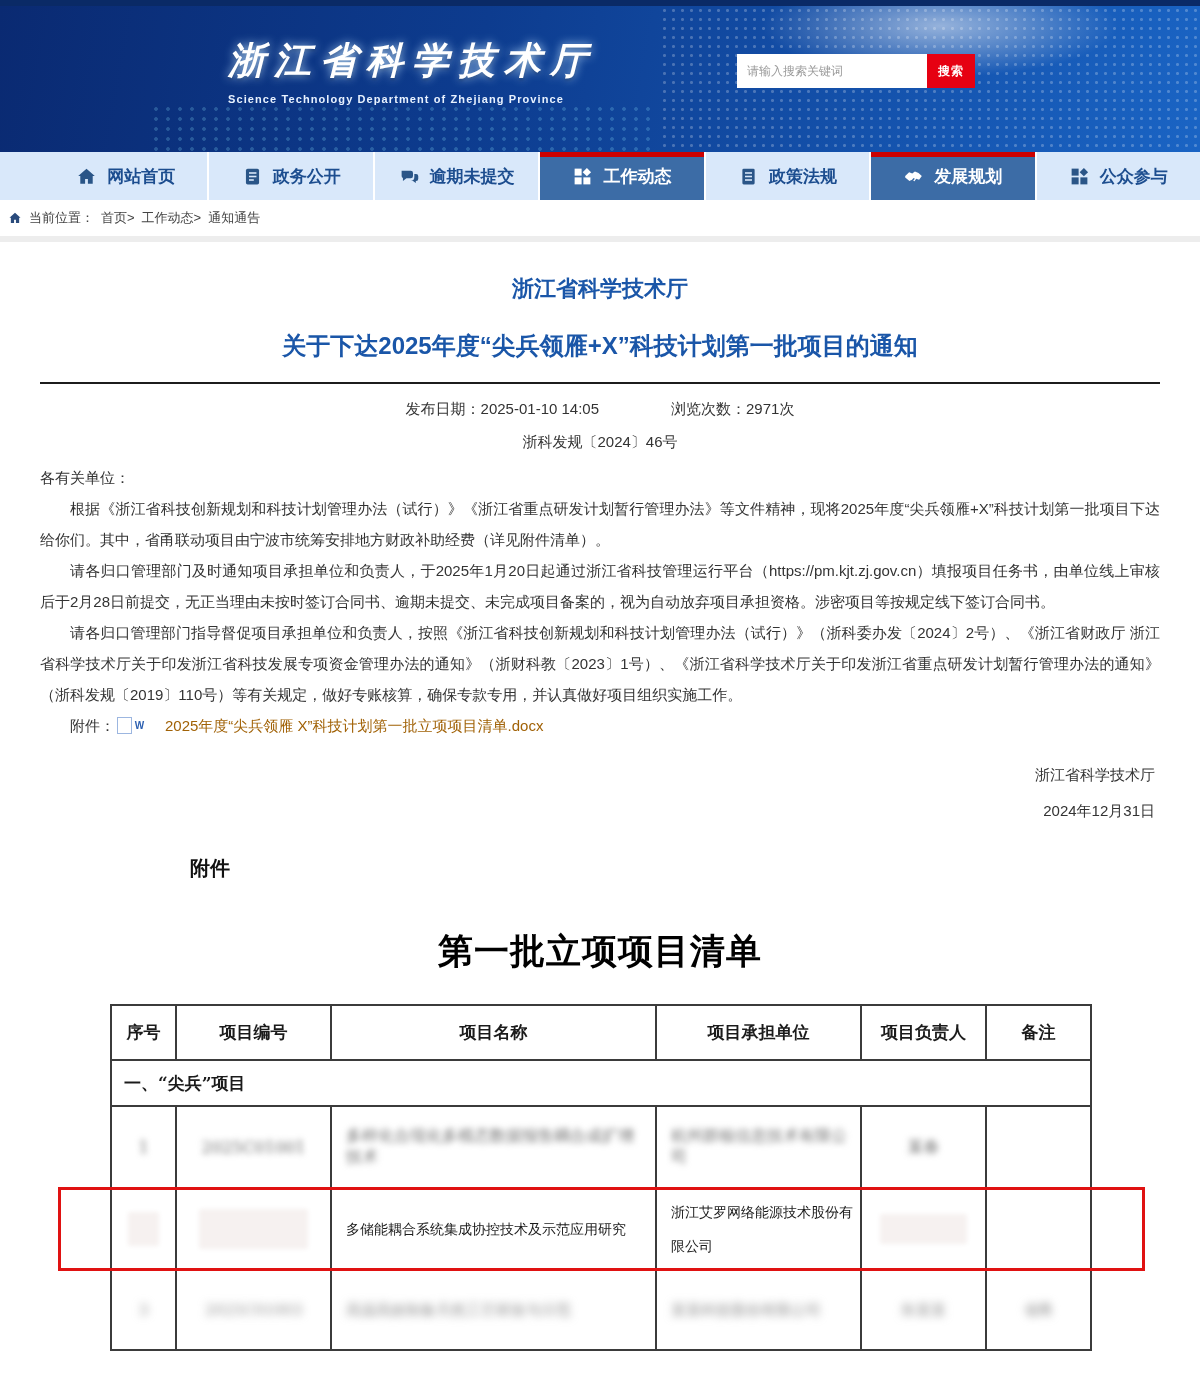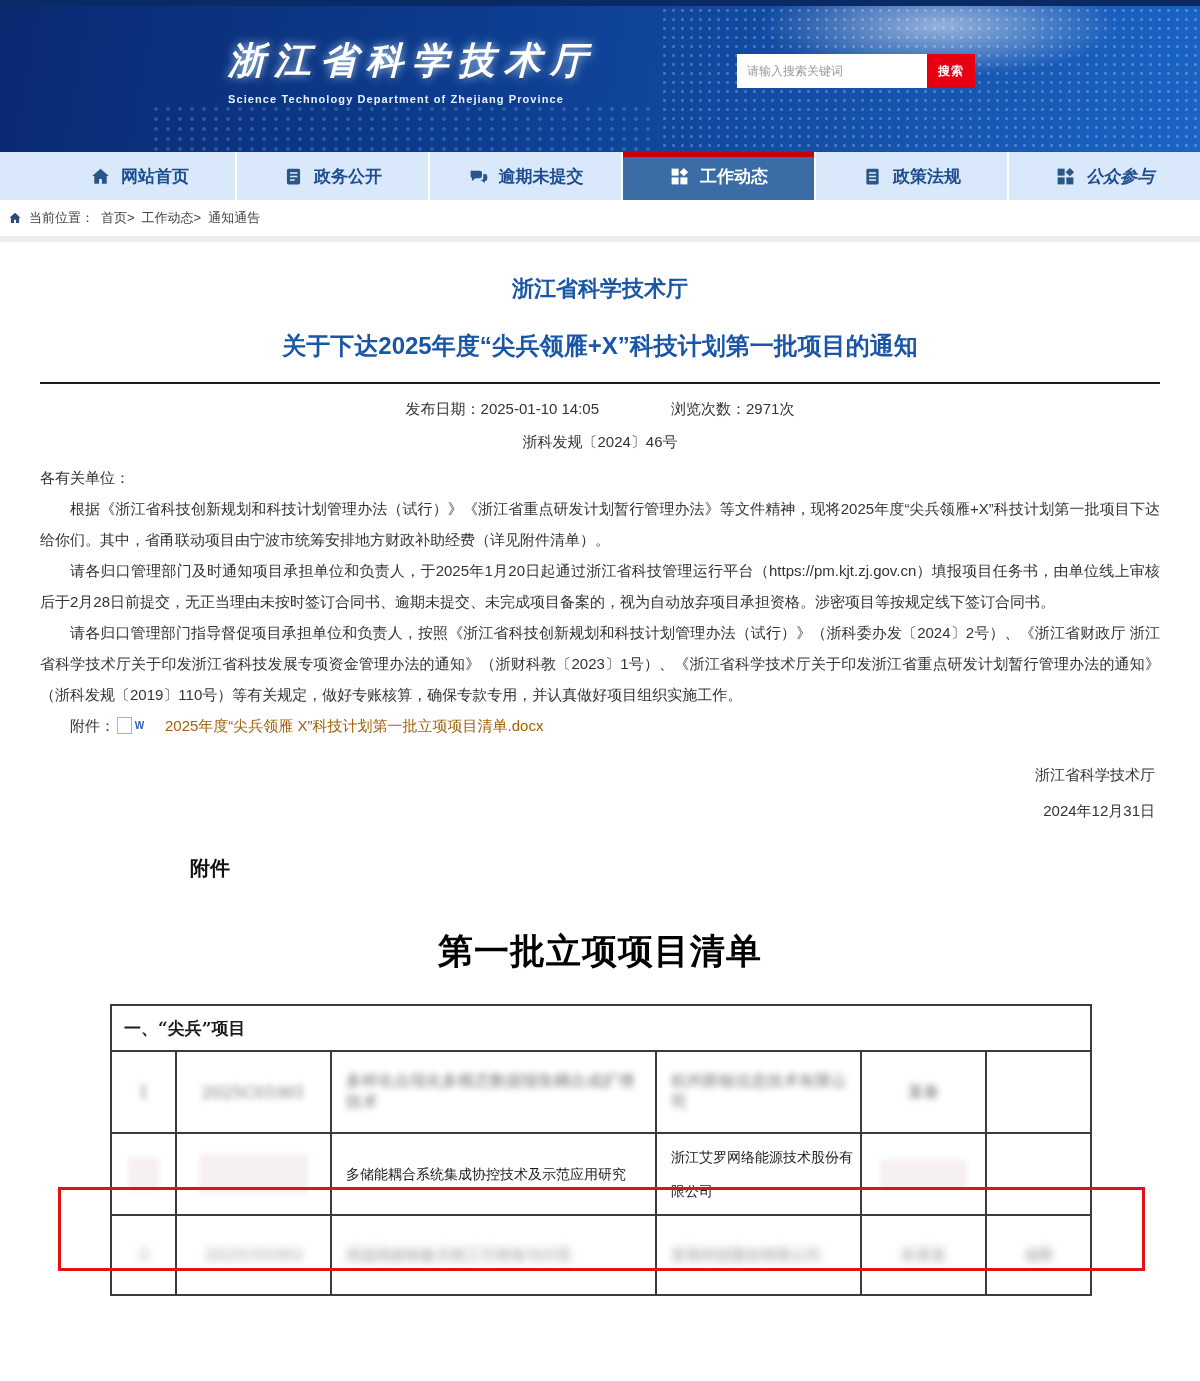--- a/index.html
+++ b/index.html
@@ -28,21 +28,21 @@
   .search-input { width:190px; height:34px; border:0; padding:0 10px; font-size:12px; color:#333; outline:none; }
   .search-input::placeholder { color:#9a9a9a; }
   .search-btn { width:48px; height:34px; border:0; background:#e60012; color:#fff;
     font-size:12px; font-weight:bold; cursor:pointer; letter-spacing:1px; }
 
   
   .nav { display:flex; height:48px; background:#d9e8fa;padding-left:44px; }
   .tab { flex:1; display:flex; align-items:center; justify-content:center; gap:10px;
     background:#d9e8fa; color:#1c4d8f; font-size:17px; font-weight:bold; cursor:pointer;
     border-right:2px solid #fff; }
-  .tab:last-child { border-right:0;font-style:italic; }
+  .tab:last-child { border-right:0; }
   .tab svg { width:21px; height:21px; fill:#2a5587; flex:none; }
   .tab.active { background:#3c6ca6; color:#fff; box-shadow:inset 0 5px 0 0 #cc0000; }
   .tab.active svg { fill:#fff; }
 
   
   .crumb { height:36px; display:flex; align-items:center; gap:7px; padding-left:8px;
     font-size:13px; color:#444; background:#fff; }
   .crumb svg { width:14px; height:14px; fill:#2a4b7c; }
   .crumb .bc-item { cursor:pointer;text-align:center; }
   .crumb-strip { height:6px; background:#ededed; }
@@ -141,20 +141,27 @@
     <svg viewBox="0 0 24 24">
         <rect x="5" y="3" width="14" height="18" rx="1.5"></rect>
         <g stroke="#d9e8fa" stroke-width="1.8">
           <line x1="8" y1="8" x2="16" y2="8"></line>
           <line x1="8" y1="12" x2="16" y2="12"></line>
           <line x1="8" y1="16" x2="16" y2="16"></line>
         </g>
       </svg>
     <span>政策法规</span>
   </div>
+  <div class="tab active">
+    <svg viewBox="0 0 24 24">
+        <path d="M2.5 11.5 7 7l3.6 1.5 3-2.1 4.1 1.6 3.8 3.5-3.1 4.2-3.3-1-2 2.6-3.6-1.4-2.1 1.2L2.5 13z"></path>
+        <path d="M9.5 16.5l2.6-2.8 1.4 1-2.5 3z" fill="#3c6ca6"></path>
+      </svg>
+    <span>发展规划</span>
+  </div>
   <div class="tab">
     <svg viewBox="0 0 24 24">
         <rect x="3" y="3" width="8" height="8"></rect>
         <rect x="13.6" y="3.6" width="6.8" height="6.8" transform="rotate(45 17 7)"></rect>
         <rect x="3" y="13" width="8" height="8"></rect>
         <rect x="13" y="13" width="8" height="8"></rect>
       </svg>
     <span>公众参与</span>
   </div>
 </div>
@@ -213,20 +220,28 @@
     <table class="doc-tbl">
       <colgroup>
         <col style="width:65px">
           <col style="width:155px">
           <col style="width:325px">
         <col style="width:205px">
           <col style="width:125px">
           <col style="width:105px">
       </colgroup>
       <tbody>
+          <tr class="hd">
+        <td>序号</td>
+        <td>项目编号</td>
+        <td>项目名称</td>
+        <td>项目承担单位</td>
+        <td>项目负责人</td>
+        <td>备注</td>
+      </tr>
       <tr class="sec">
         <td colspan="6">一、“尖兵”项目</td>
       </tr>
       <tr class="r1">
         <td><span class="blur1">1</span></td>
         <td><span class="blur1">2025C01001</span></td>
         <td class="c-name"><span class="blur1">多样化合现化多模态数据报告耦合成扩增技术</span></td>
         <td class="c-org"><span class="blur1">杭州群核信息技术有限公司</span></td>
         <td><span class="blur1">某春</span></td>
         <td></td>

